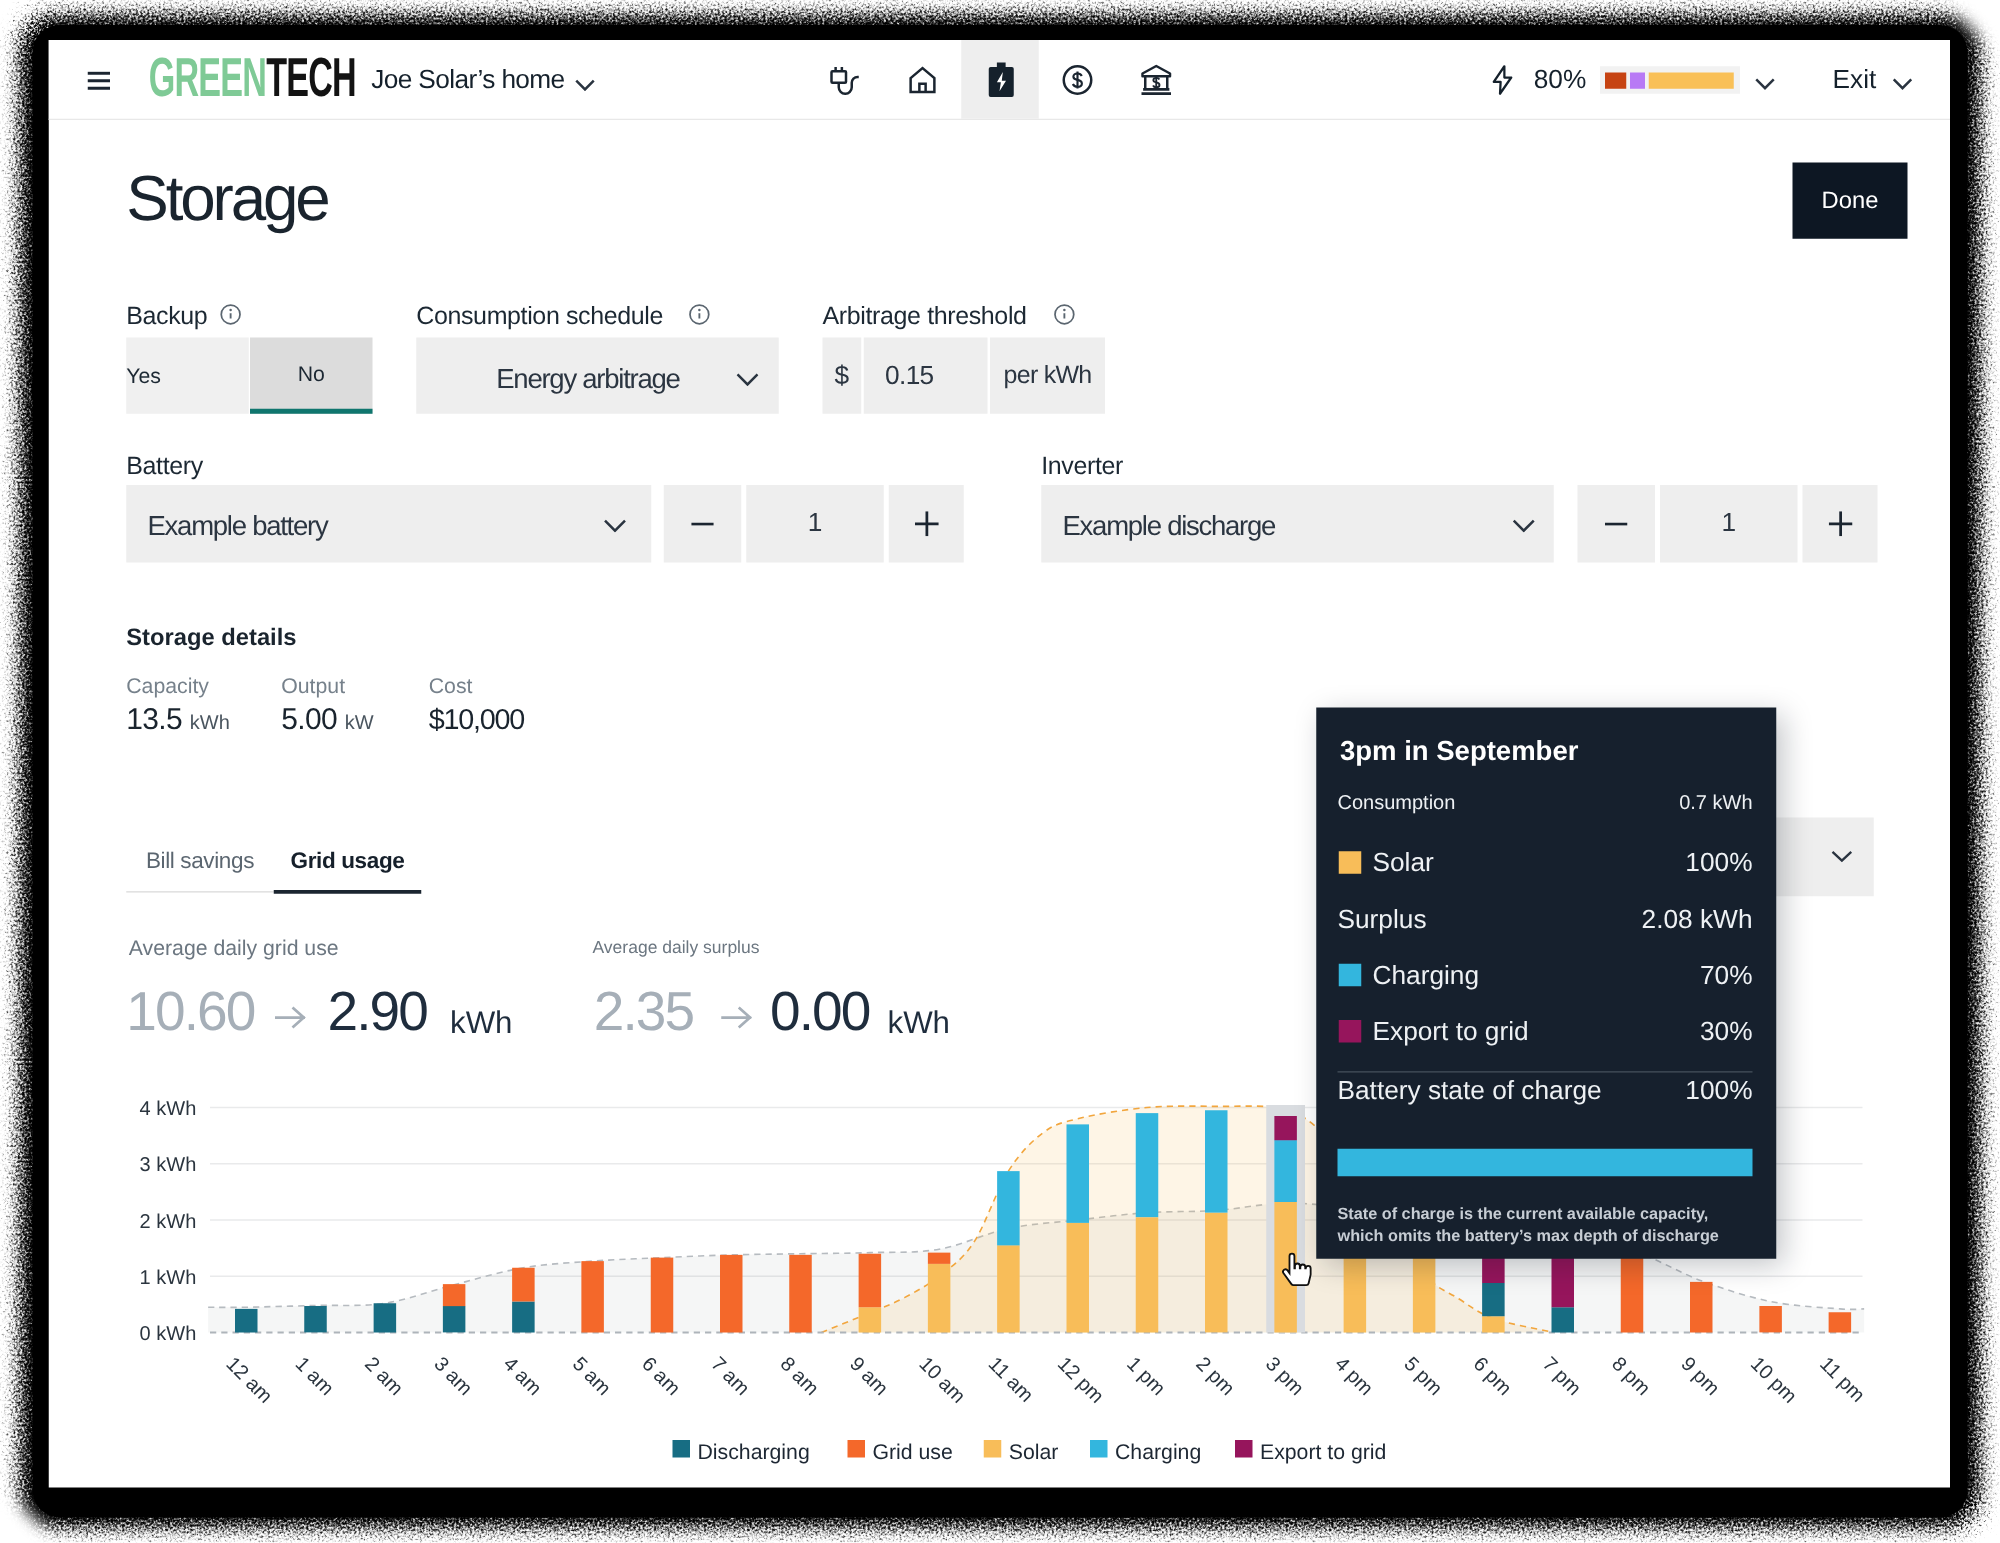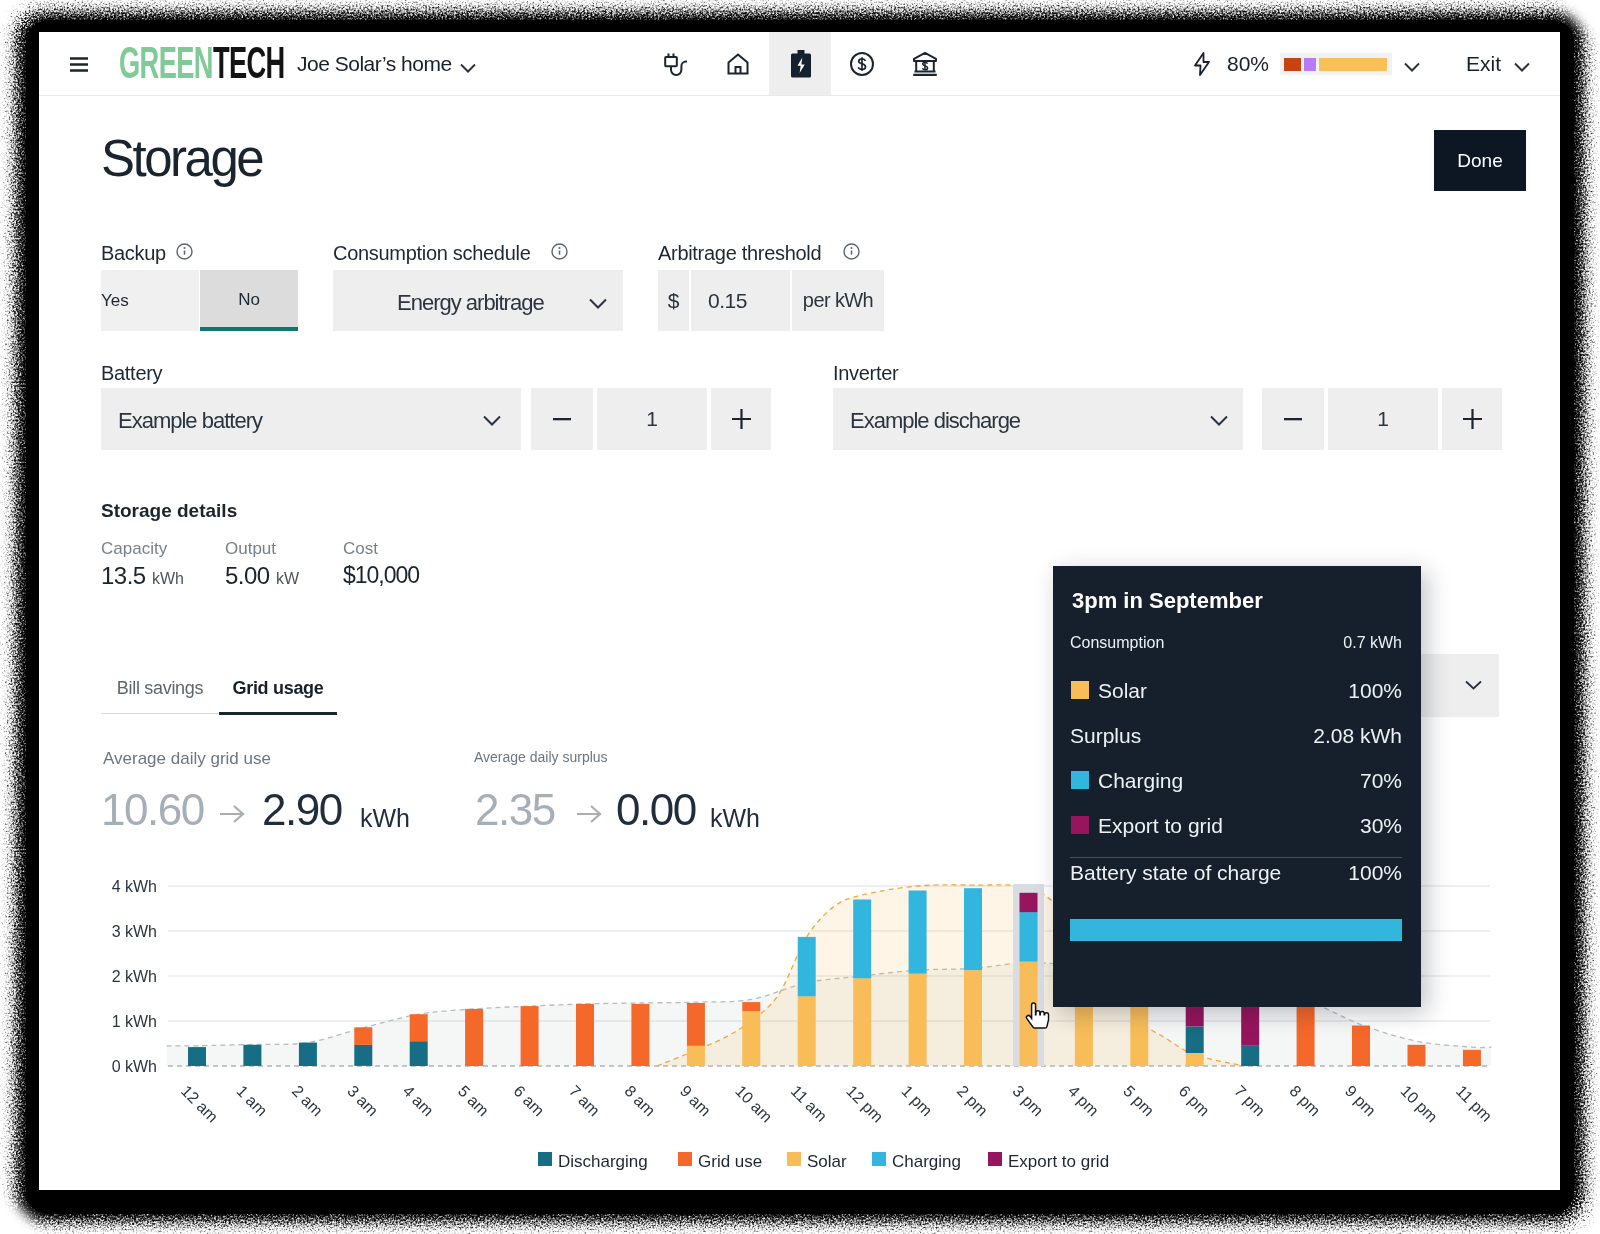--- a/index.html
+++ b/index.html
@@ -293,20 +293,21 @@
     <div class="abs" style="left:18px;top:115px;width:18px;height:18px;background:#f8bd59;"></div>
     <div class="abs" style="left:45px;top:113px;width:304px;font-size:21px;color:#eef1f4;">Solar<span style="float:right">100%</span></div>
     <div class="abs" style="left:17px;top:158px;width:332px;font-size:21px;color:#eef1f4;">Surplus<span style="float:right">2.08 kWh</span></div>
     <div class="abs" style="left:18px;top:205px;width:18px;height:18px;background:#33b6de;"></div>
     <div class="abs" style="left:45px;top:203px;width:304px;font-size:21px;color:#eef1f4;">Charging<span style="float:right">70%</span></div>
     <div class="abs" style="left:18px;top:250px;width:18px;height:18px;background:#96155c;"></div>
     <div class="abs" style="left:45px;top:248px;width:304px;font-size:21px;color:#eef1f4;">Export to grid<span style="float:right">30%</span></div>
     <div class="abs" style="left:17px;top:291px;width:332px;height:1px;background:#46505c;"></div>
     <div class="abs" style="left:17px;top:295px;width:332px;font-size:21px;color:#eef1f4;">Battery state of charge<span style="float:right">100%</span></div>
     <div class="abs" style="left:17px;top:353px;width:332px;height:22px;background:#33b6de;"></div>
+    <div class="abs" style="left:17px;top:396px;width:340px;font-size:13px;font-weight:bold;color:#c7cdd4;line-height:17.5px;white-space:nowrap;">State of charge is the current available capacity,<br>which omits the battery’s max depth of discharge</div>
   </div>
 
   <svg class="abs" style="left:986px;top:969px;z-index:6;" width="25" height="29" viewBox="-30 -30 508 572">
     <path d="M448 240v96c0 3-.4 6.2-1 9.2l-32 136c-4.3 18-20.4 30.8-39 30.8H168a40 40 0 0 1-32.4-16.5l-128-176c-13-17.9-9-42.9 8.8-55.9 17.9-13 42.9-9 55.9 8.8L104 316V40c0-22.1 17.9-40 40-40s40 17.9 40 40v200h8v-40c0-22.1 17.9-40 40-40s40 17.9 40 40v40h8v-24c0-22.1 17.9-40 40-40s40 17.9 40 40v24h8c0-22.1 17.9-40 40-40s40 17.9 40 40z" fill="#fff" stroke="#111" stroke-width="30"></path>
   </svg>
 
 </div>
 </div>
 
 </body></html>

